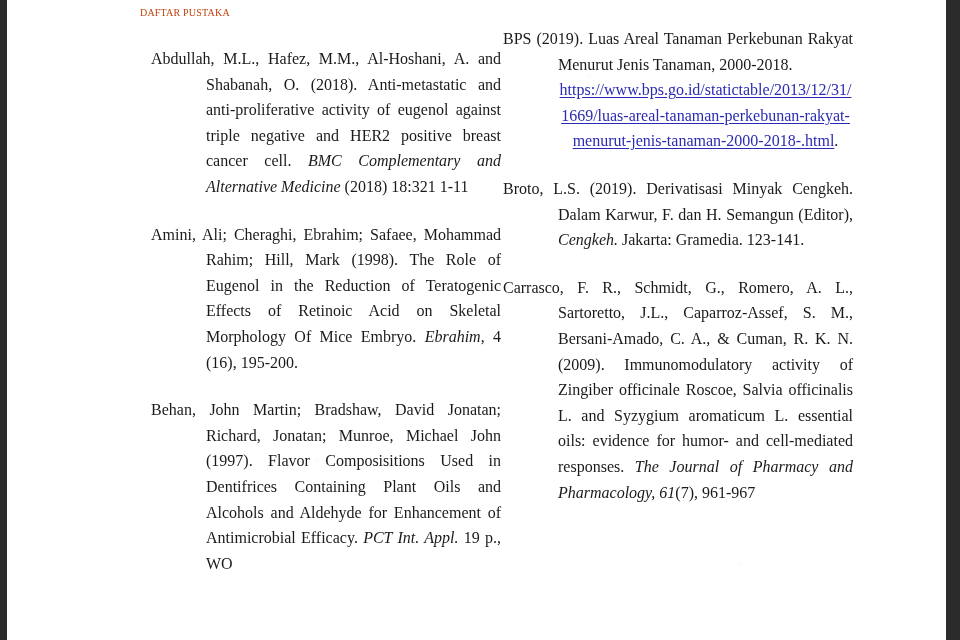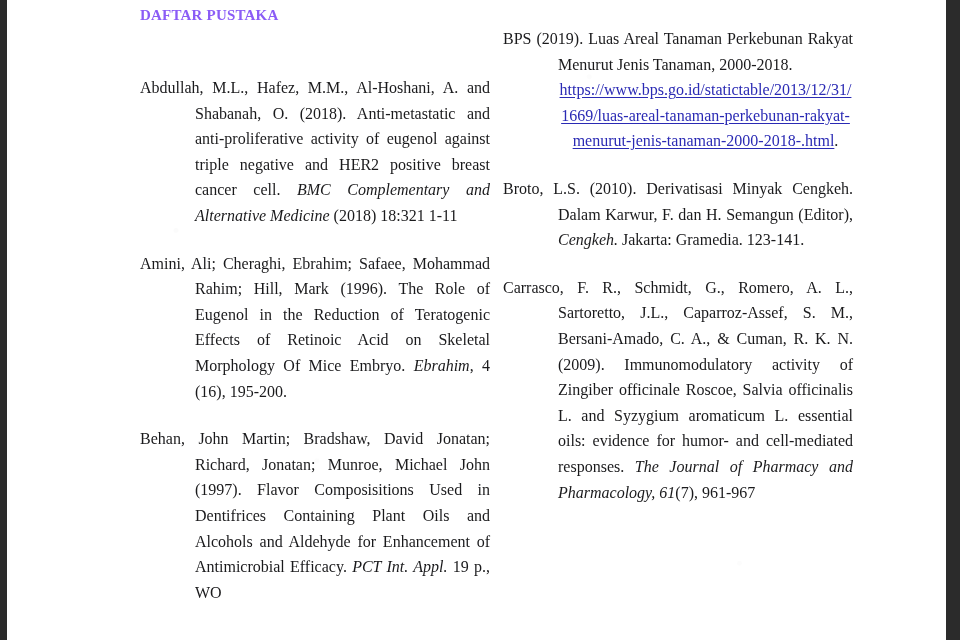--- a/index.html
+++ b/index.html
@@ -35,35 +35,35 @@
       radial-gradient(circle at 18% 36%, rgba(0,0,0,0.014) 0 2px, transparent 3px),
       radial-gradient(circle at 62% 12%, rgba(0,0,0,0.012) 0 2px, transparent 3px),
       radial-gradient(circle at 33% 72%, rgba(0,0,0,0.012) 0 2px, transparent 3px),
       radial-gradient(circle at 78% 88%, rgba(0,0,0,0.010) 0 2px, transparent 3px);
   }
 
   #heading {
     position: absolute;
     left: 133px;
     top: 7px;
-    font-weight: bold;
-    font-size: 15px;
+    font-weight: normal;
+    font-size: 10px;
     letter-spacing: 0.2px;
-    color: #8b5cf6;
+    color: #c2410c;
   }
 
   .column {
     position: absolute;
     top: 46px;
     width: 350px;
     font-size: 16px;
     line-height: 25.6px;
     color: #1a1a1c;
   }
-  #col-left  { left: 133px; margin-top: 29px; }
+  #col-left  { left: 144px; }
   #col-right { left: 496px; top: 26px; }
 
   .ref {
     text-align: justify;
     text-justify: inter-word;
     padding-left: 55px;
     text-indent: -55px;
     margin: 0 0 22px 0;
     hyphens: none;
   }
@@ -91,36 +91,36 @@
 <div id="page">
 
   <div id="heading">DAFTAR PUSTAKA</div>
 
   <div class="column" id="col-left">
     <p class="ref">
       <span>Abdullah, M.L., Hafez, M.M.,  Al-Hoshani, A. and Shabanah, O. (2018). Anti-metastatic and anti-proliferative activity of eugenol against triple negative and HER2 positive breast cancer cell. </span><span class="it">BMC Complementary and Alternative Medicine </span><span>(2018) 18:321  1-11</span>
     </p>
 
     <p class="ref">
-      <span>Amini, Ali; Cheraghi, Ebrahim; Safaee, Mohammad Rahim; Hill, Mark (1996). The Role of Eugenol in the Reduction of Teratogenic Effects of Retinoic Acid on Skeletal Morphology Of Mice Embryo. </span><span class="it">Ebrahim</span><span>, 4 (16), 195-200.</span>
+      <span>Amini, Ali; Cheraghi, Ebrahim; Safaee, Mohammad Rahim; Hill, Mark (1998). The Role of Eugenol in the Reduction of Teratogenic Effects of Retinoic Acid on Skeletal Morphology Of Mice Embryo. </span><span class="it">Ebrahim</span><span>, 4 (16), 195-200.</span>
     </p>
 
     <p class="ref">
       <span>Behan, John Martin; Bradshaw, David Jonatan; Richard, Jonatan; Munroe, Michael John (1997). Flavor Composisitions Used in Dentifrices Containing Plant Oils and Alcohols and Aldehyde for Enhancement of Antimicrobial Efficacy. </span><span class="it">PCT Int. Appl.</span><span> 19 p., WO</span>
     </p>
   </div>
 
   <div class="column" id="col-right">
     <p class="ref">
       <span>BPS (2019).  Luas Areal Tanaman Perkebunan Rakyat Menurut Jenis Tanaman, 2000-2018.</span>
       <span class="urlwrap"><a class="url" href="#">https://www.bps.go.id/statictable/2013/12/31/1669/luas-areal-tanaman-perkebunan-rakyat-menurut-jenis-tanaman-2000-2018-.html</a><span>.</span></span>
     </p>
 
     <p class="ref">
-      <span>Broto, L.S. (2010). Derivatisasi Minyak Cengkeh. Dalam Karwur, F. dan H. Semangun (Editor), </span><span class="it">Cengkeh.</span><span> Jakarta: Gramedia. 123-141.</span>
+      <span>Broto, L.S. (2019). Derivatisasi Minyak Cengkeh. Dalam Karwur, F. dan H. Semangun (Editor), </span><span class="it">Cengkeh.</span><span> Jakarta: Gramedia. 123-141.</span>
     </p>
 
     <p class="ref">
       <span>Carrasco, F. R., Schmidt, G., Romero, A. L., Sartoretto, J.L., Caparroz-Assef, S. M., Bersani-Amado, C. A., &amp; Cuman, R. K. N. (2009). Immunomodulatory activity of Zingiber officinale Roscoe, Salvia officinalis L. and Syzygium aromaticum L. essential oils: evidence for humor- and cell-mediated responses. </span><span class="it">The Journal of Pharmacy and Pharmacology, 61</span><span>(7),  961-967</span>
     </p>
   </div>
 
 </div>
 
 </body></html>

